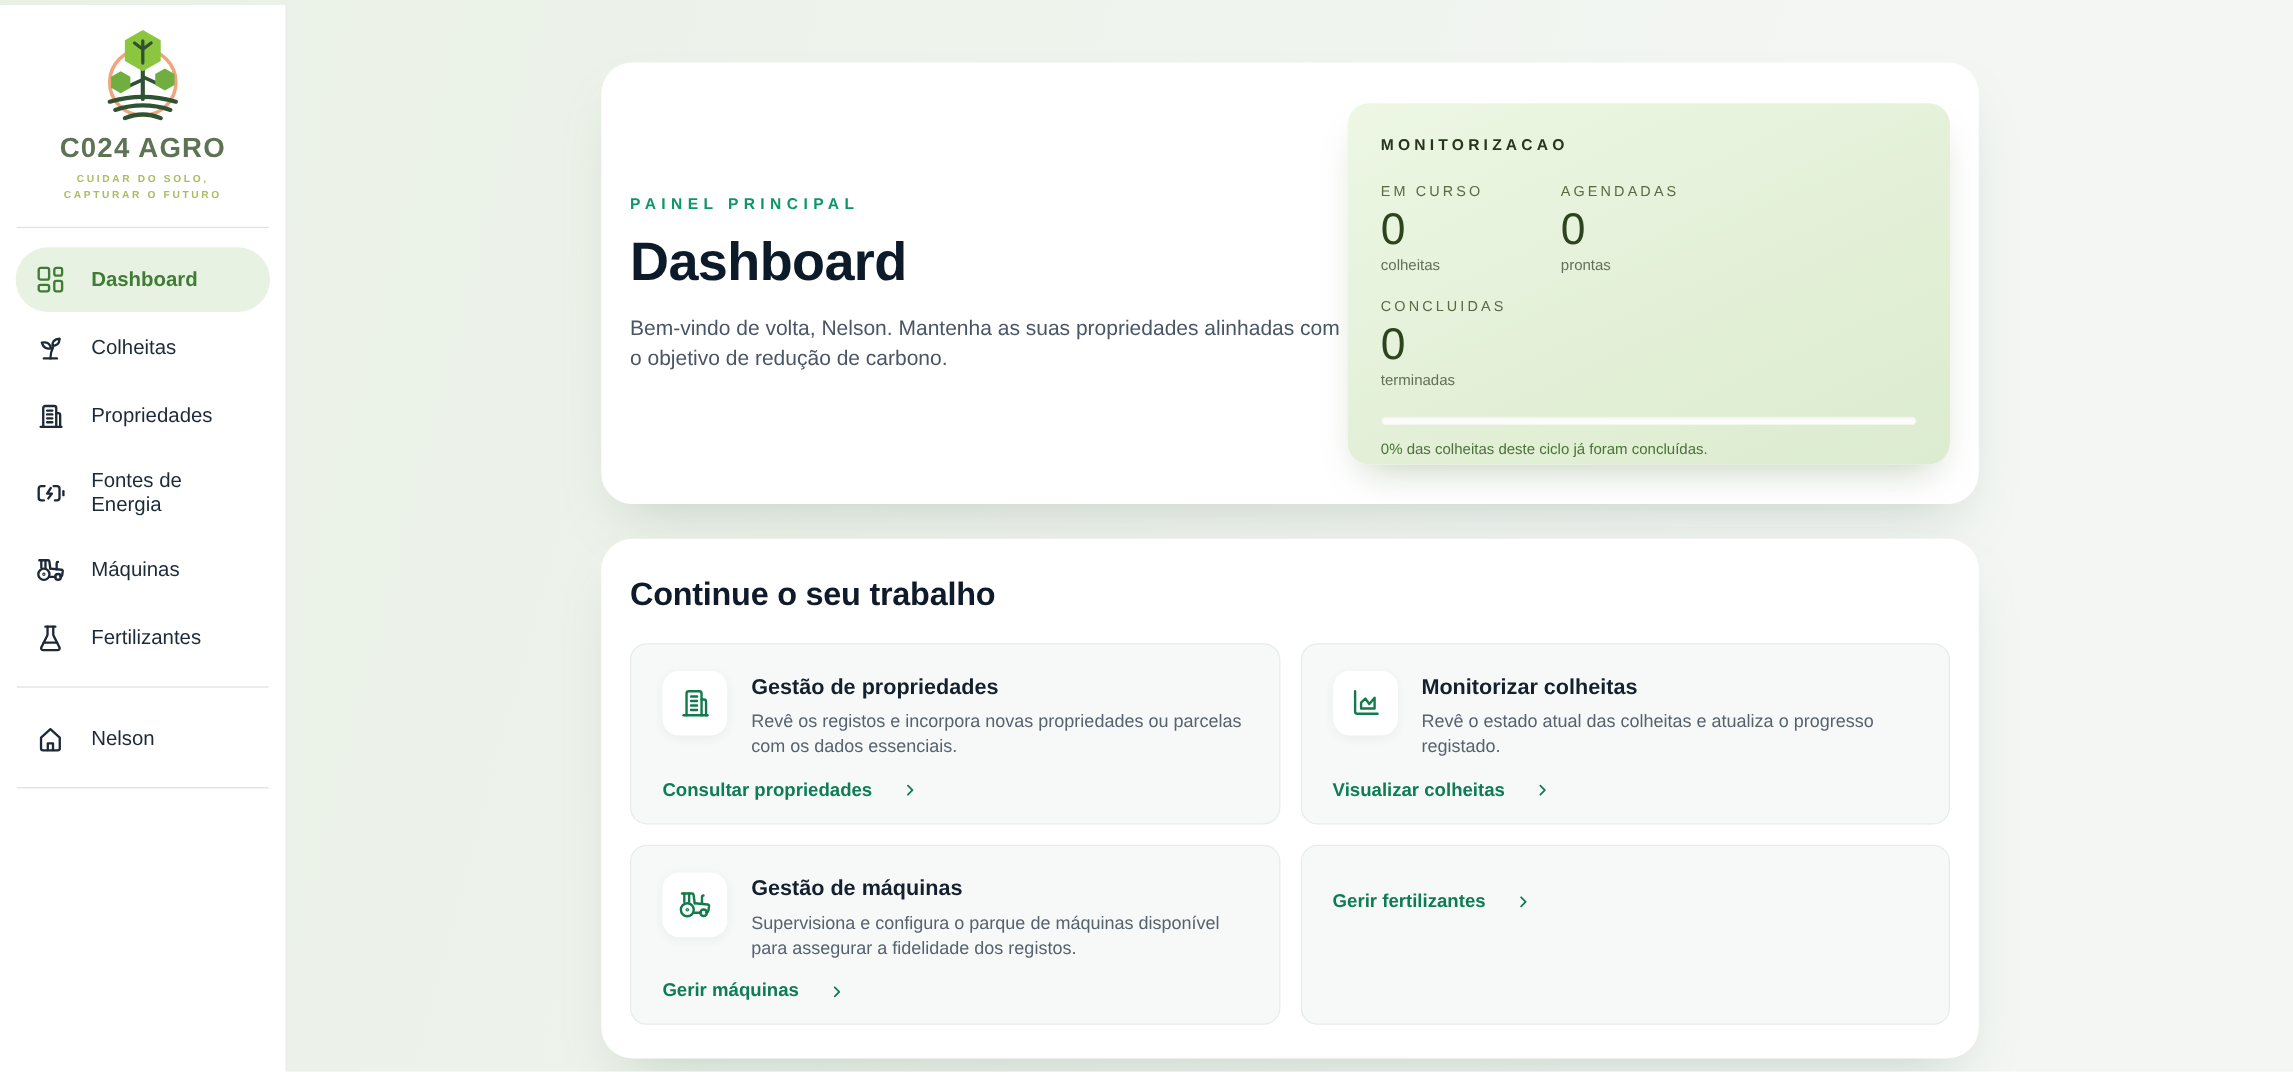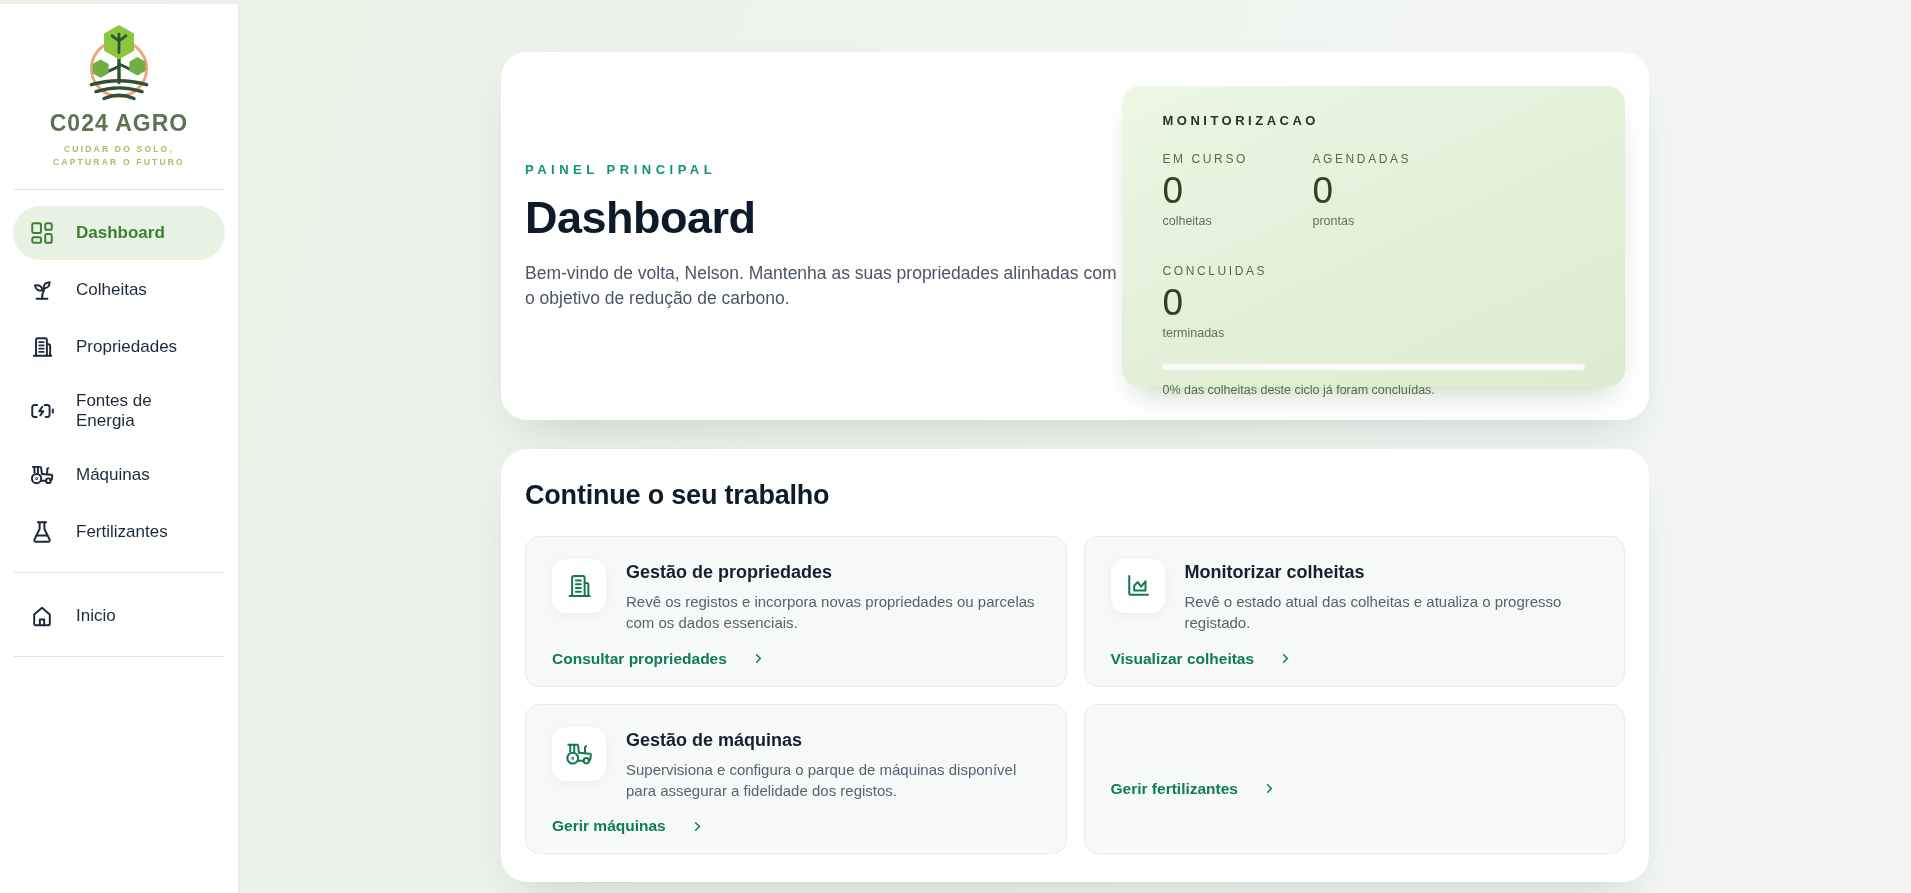--- a/index.html
+++ b/index.html
@@ -38,42 +38,42 @@
   .panel { width:1148px; margin:0 auto; background:#ffffff; border-radius:26px;
     box-shadow:0 24px 48px -20px rgba(125,150,135,.38); }
   .hero-panel { margin-top:52px; height:368px; padding:0 24px;
     display:flex; align-items:center; justify-content:space-between; }
   .eyebrow { font-size:13px; font-weight:bold; color:#0d9668; letter-spacing:4.5px; }
   .hero-title { margin:15px 0 17px; font-size:45px; font-weight:600; color:#0c1a2a; letter-spacing:-.5px; }
   .hero-sub { margin:0; max-width:608px; font-size:17.5px; line-height:25px; color:#4a5565; }
 
   
   .monitor-card {
-    width:510px; height:301px; border-radius:18px; padding:27px 40px 24px;
+    width:510px; height:301px; border-radius:18px; padding:27px 28px 24px;
     background:linear-gradient(155deg,#edf7e4 0%,#e3f0d7 55%,#dcecd0 100%);
     box-shadow:0 16px 32px -14px rgba(110,140,95,.45);
   }
   .monitor-title { font-size:13px; font-weight:bold; color:#26351c; letter-spacing:3.5px; }
-  .monitor-grid { margin-top:24px; display:grid; grid-template-columns:150px 1fr; row-gap:36px; }
+  .monitor-grid { margin-top:24px; display:grid; grid-template-columns:150px 1fr; row-gap:20px; }
   .stat-label { font-size:12px; color:#5a6a45; letter-spacing:2.6px; }
   .stat-value { margin:6px 0 5px; font-size:37px; line-height:1; font-weight:500; color:#2e441f; }
   .stat-caption { font-size:12.5px; color:#64705a; }
   .progress-track { margin-top:23px; height:7px; border-radius:6px; background:#fcfdf9;
     box-shadow:inset 0 1px 2px rgba(90,110,80,.12); overflow:hidden; }
   .progress-fill { height:100%; width:0; background:#4f8a3c; border-radius:6px; }
   .progress-caption { margin-top:13px; font-size:12.5px; color:#4a7239; }
 
   
   .work-panel { margin-top:29px; padding:31px 24px 28px; }
   .work-heading { margin:0 0 25px; font-size:27px; font-weight:bold; color:#0f1b2b; letter-spacing:-.2px; }
   .task-grid { display:grid; grid-template-columns:1fr 1fr; gap:17px; }
   .task-card {
     background:#f7f9f9; border:1px solid #e7ebeb; border-radius:14px;
     min-height:137px; padding:22px 26px 18px;
-    display:flex; flex-direction:column; justify-content:center;
+    display:flex; flex-direction:column; justify-content:space-between;
   }
   .task-main { display:flex; gap:20px; }
   .icon-tile { width:54px; height:54px; flex:0 0 54px; background:#ffffff; border-radius:14px;
     box-shadow:0 2px 8px rgba(30,60,40,.06); display:flex; align-items:center; justify-content:center; }
   .icon-tile svg { width:30px; height:30px; stroke:#14794c; stroke-width:1.6; }
   .task-title { margin:3px 0 8px; font-size:18px; font-weight:bold; color:#15202e; }
   .task-desc { margin:0; font-size:15px; line-height:1.42; color:#57626f; max-width:730px; }
   .task-link { margin-top:16px; display:flex; align-items:center; gap:24px;
     font-size:15.5px; font-weight:bold; color:#0e7c55; cursor:pointer; }
   .task-link svg { width:15px; height:15px; stroke:#0e7c55; stroke-width:2.4; }
@@ -163,21 +163,21 @@
   </nav>
 
   <hr class="side-divider">
 
   <nav class="nav">
     <div class="nav-item">
       <svg class="icon-svg" viewBox="0 0 24 24">
         <path d="M4.8 10.7 12 4.3l7.2 6.4V19a1.6 1.6 0 0 1-1.6 1.6H6.4A1.6 1.6 0 0 1 4.8 19Z"></path>
         <path d="M10 20.4v-5.2h4v5.2"></path>
       </svg>
-      <span>Inicio</span>
+      <span>Nelson</span>
     </div>
   </nav>
 
   <hr class="side-divider">
 
 </aside>
 
 <main class="main">
 
   <section class="panel hero-panel">

